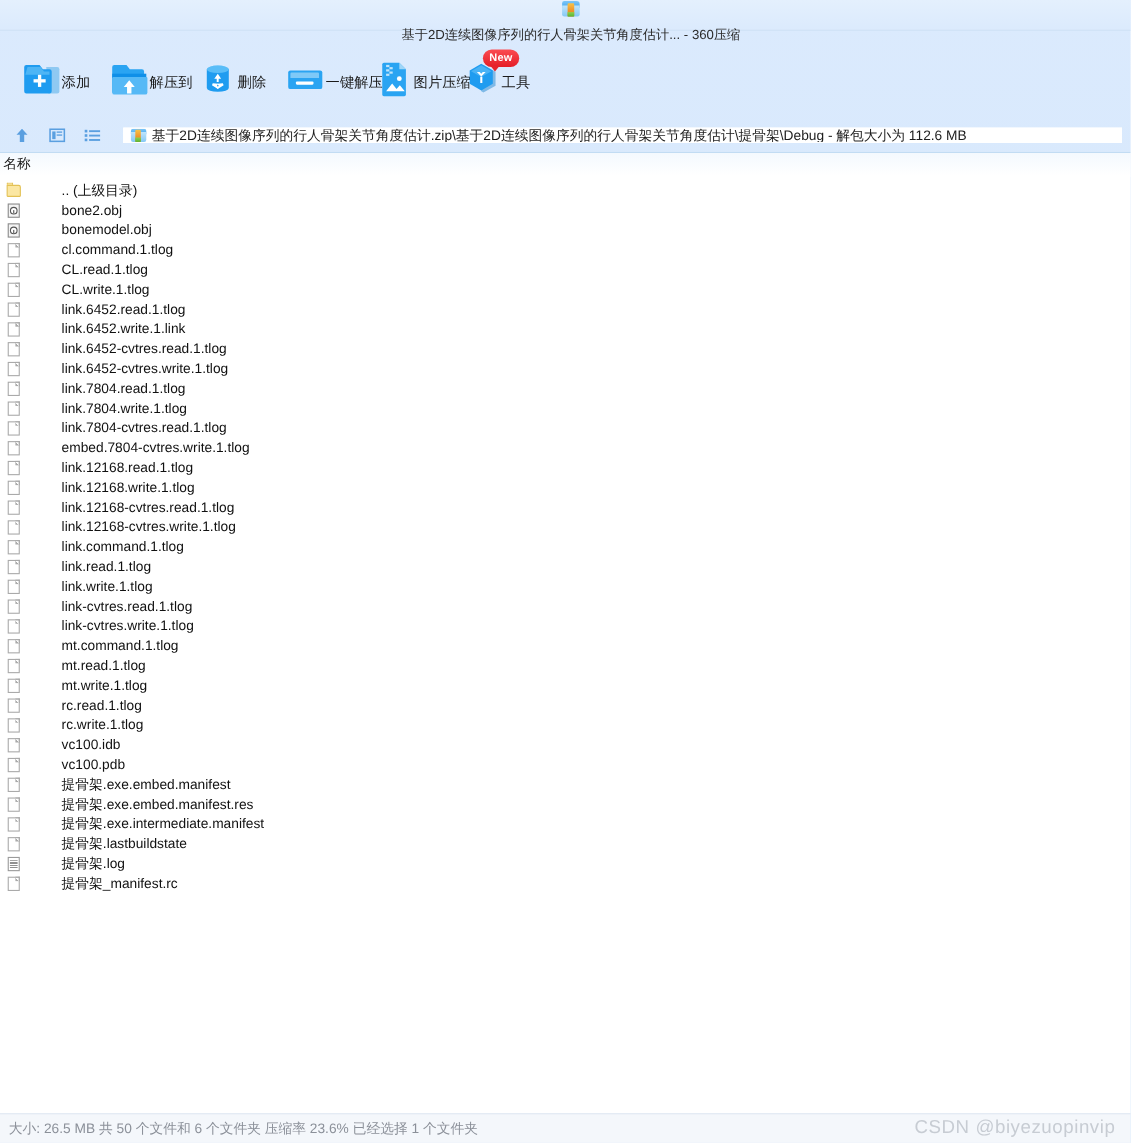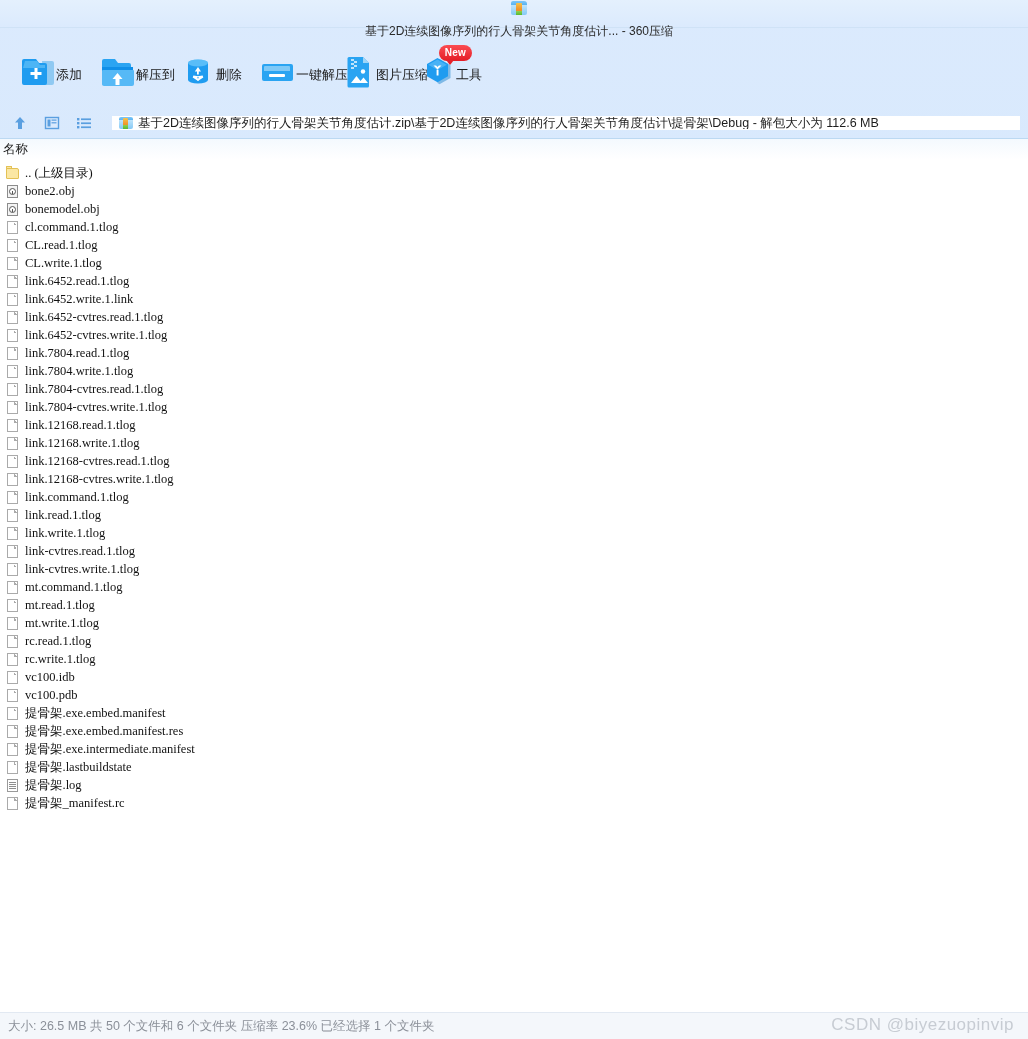--- a/index.html
+++ b/index.html
@@ -153,21 +153,20 @@
   
   .listpanel {
     position: absolute;
     left: 0;
     top: 138px;
     width: 1028px;
     bottom: 27px;
     background: #ffffff;
     border-top: 1px solid #bcd9f2;
     overflow: hidden;
-    font-family: Liberation Serif, serif;
   }
   .list-header {
     height: 22px;
     background: linear-gradient(180deg,#f4f9fe 0%, #ffffff 100%);
     display: flex;
     align-items: center;
     font-size: 12.5px;
     color: #1b1b1b;
     padding-left: 2px;
     border-bottom: 1px solid #ffffff;
@@ -179,21 +178,21 @@
   .row {
     height: 18px;
     display: flex;
     align-items: center;
     padding-left: 6px;
     gap: 6px;
     font-size: 12.5px;
     color: #111111;
     white-space: nowrap;
   }
-  .row .fname { line-height: 18px; }
+  .row .fname { line-height: 18px; margin-left: 31px; }
 
   
   .ficon { width: 13px; height: 15px; position: relative; flex: 0 0 13px; }
   .ficon.doc  .page {
     position:absolute; left:1px; top:1px; width:11px; height:13px;
     background:#ffffff; border:1px solid #aaaaaa;
   }
   .ficon.doc  .corner {
     position:absolute; right:1px; top:1px; width:4px; height:4px;
     background: linear-gradient(225deg, #ffffff 50%, #aaaaaa 50%);
@@ -483,21 +482,21 @@
             <span class="page"></span>
             <span class="corner"></span>
           </span>
           <span class="fname">link.7804-cvtres.read.1.tlog</span>
         </div>
         <div class="row">
           <span class="ficon doc">
             <span class="page"></span>
             <span class="corner"></span>
           </span>
-          <span class="fname">link.7804-cvtres.write.1.tlog</span>
+          <span class="fname">embed.7804-cvtres.write.1.tlog</span>
         </div>
         <div class="row">
           <span class="ficon doc">
             <span class="page"></span>
             <span class="corner"></span>
           </span>
           <span class="fname">link.12168.read.1.tlog</span>
         </div>
         <div class="row">
           <span class="ficon doc">

